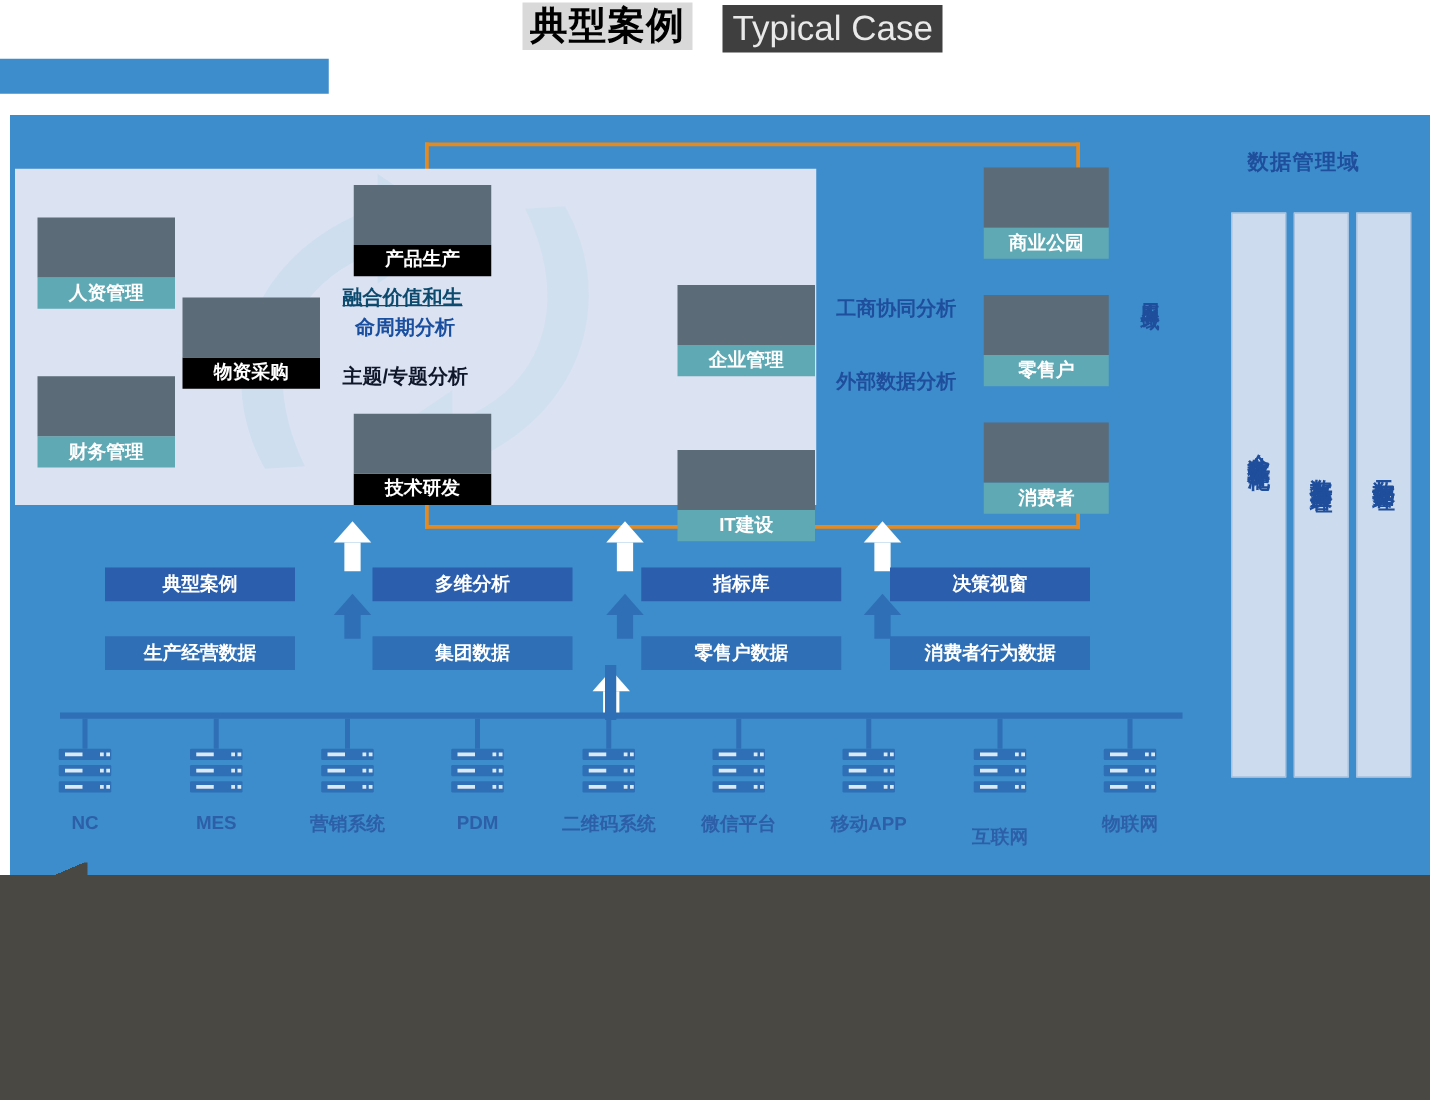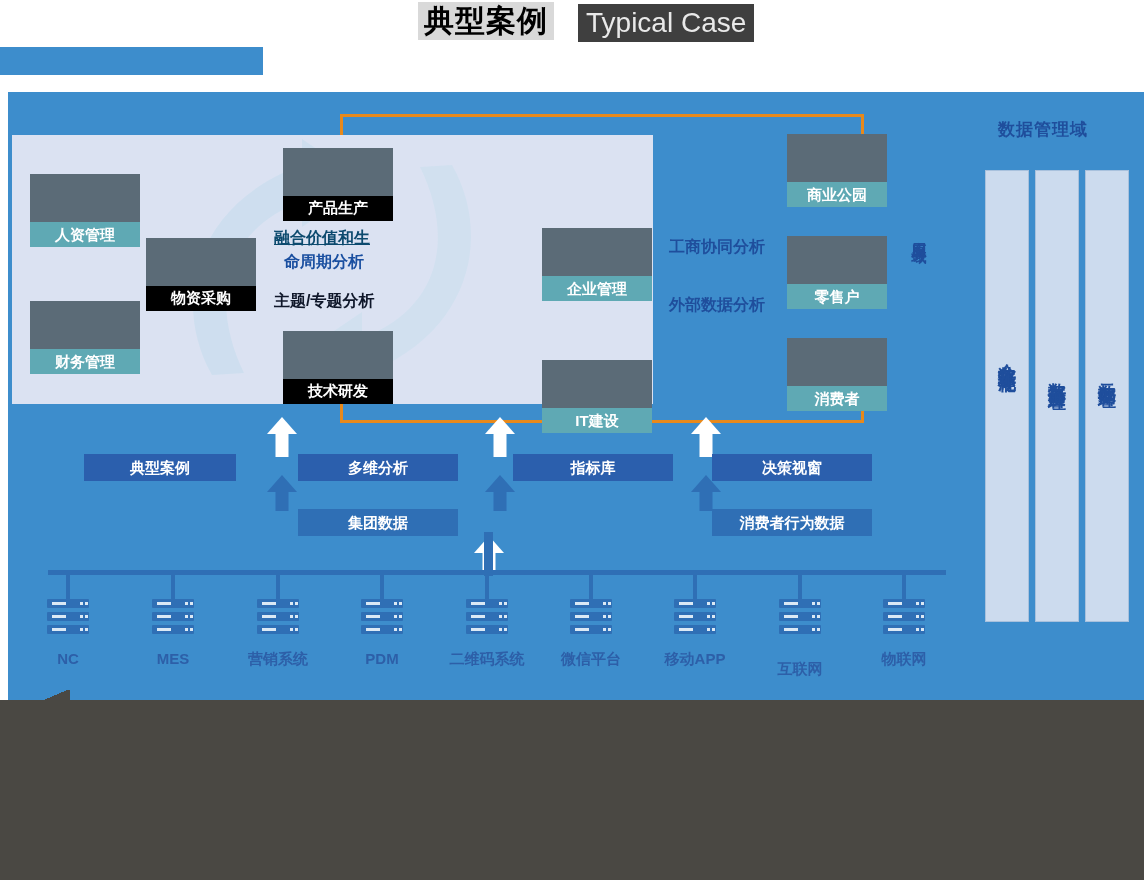--- a/index.html
+++ b/index.html
@@ -265,21 +265,23 @@
   <div class="arrow blue" style="left:683px;top:383px;width:30px;height:36px;">
     <div class="head" style="top:0;"></div>
     <div class="shaft" style="top:17px;width:13px;height:19px;"></div>
   </div>
 
   <div class="kbox r1" style="left:76px;top:362px;width:152px;">典型案例</div>
   <div class="kbox r1" style="left:290px;top:362px;width:160px;">多维分析</div>
   <div class="kbox r1" style="left:505px;top:362px;width:160px;">指标库</div>
   <div class="kbox r1" style="left:704px;top:362px;width:160px;">决策视窗</div>
 
+  <div class="kbox r2" style="left:76px;top:417px;width:152px;">生产经营数据</div>
   <div class="kbox r2" style="left:290px;top:417px;width:160px;">集团数据</div>
+  <div class="kbox r2" style="left:505px;top:417px;width:160px;">零售户数据</div>
   <div class="kbox r2" style="left:704px;top:417px;width:160px;">消费者行为数据</div>
 
   <div class="arrow white" style="left:466px;top:444px;width:30px;height:38px;">
     <div class="head" style="top:0;"></div>
     <div class="shaft" style="top:17px;width:13px;height:21px;"></div>
   </div>
 
   <div id="bus"></div>
   <div id="center-stem"></div>
 

